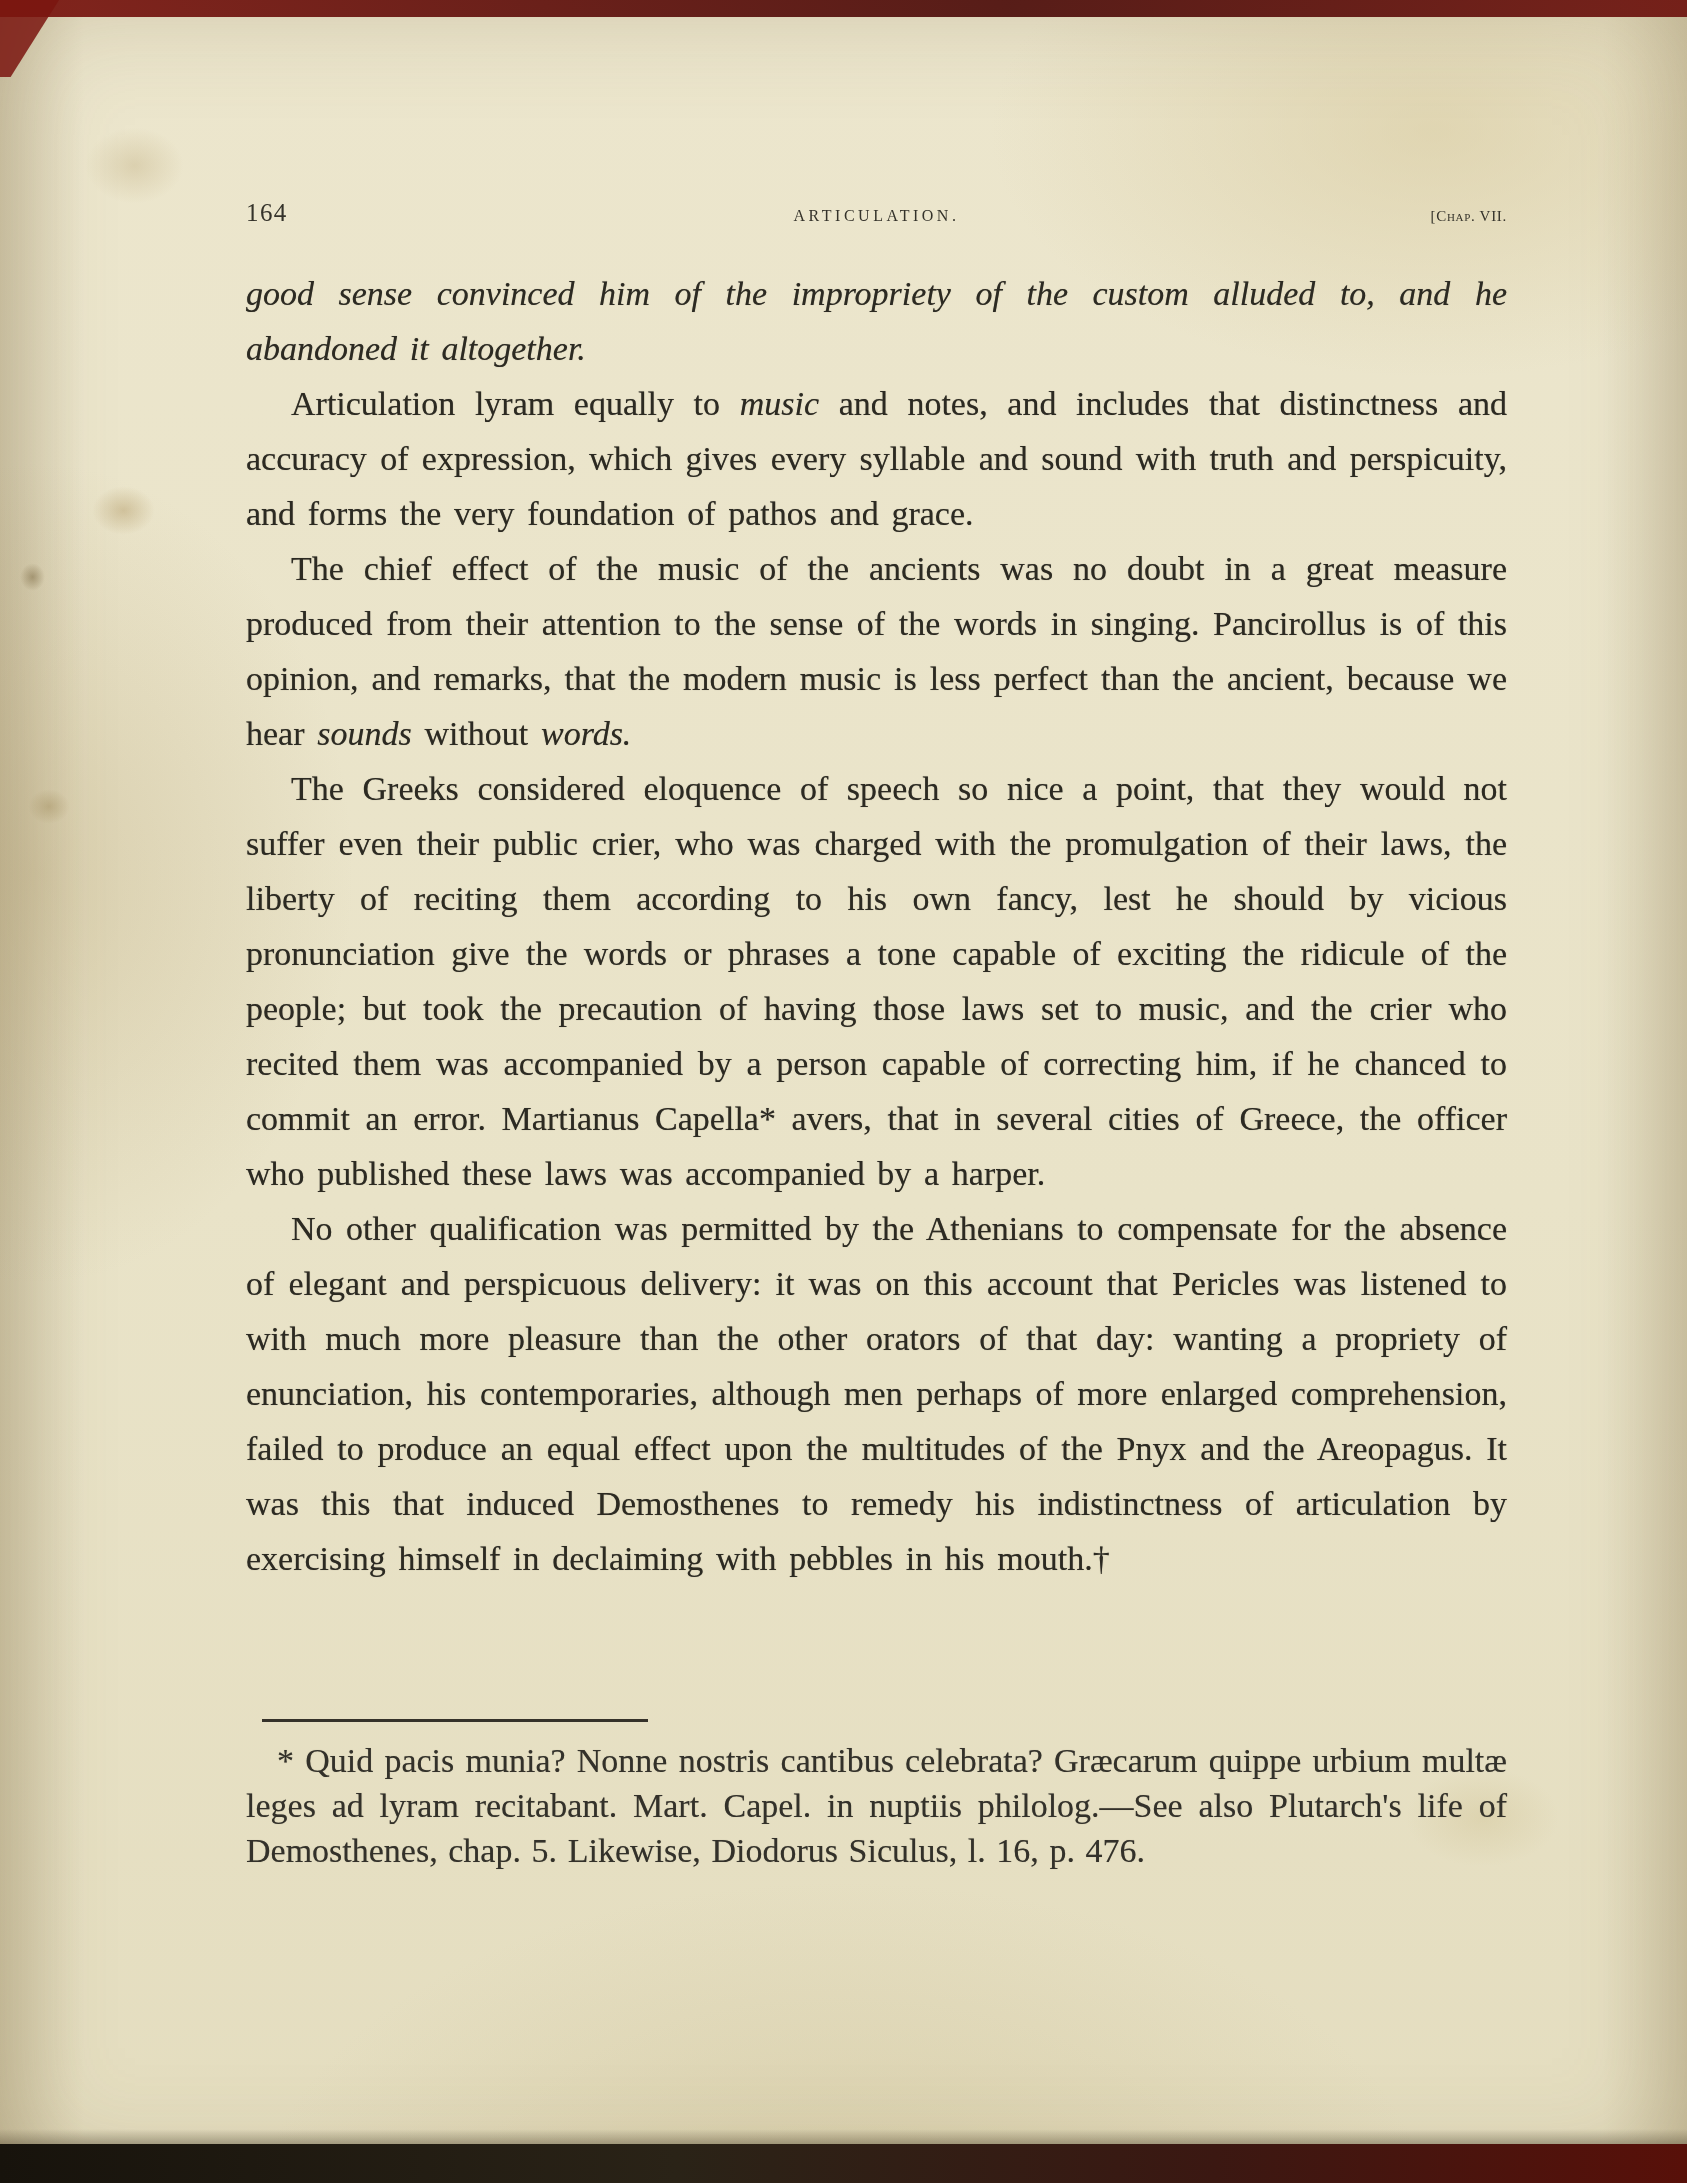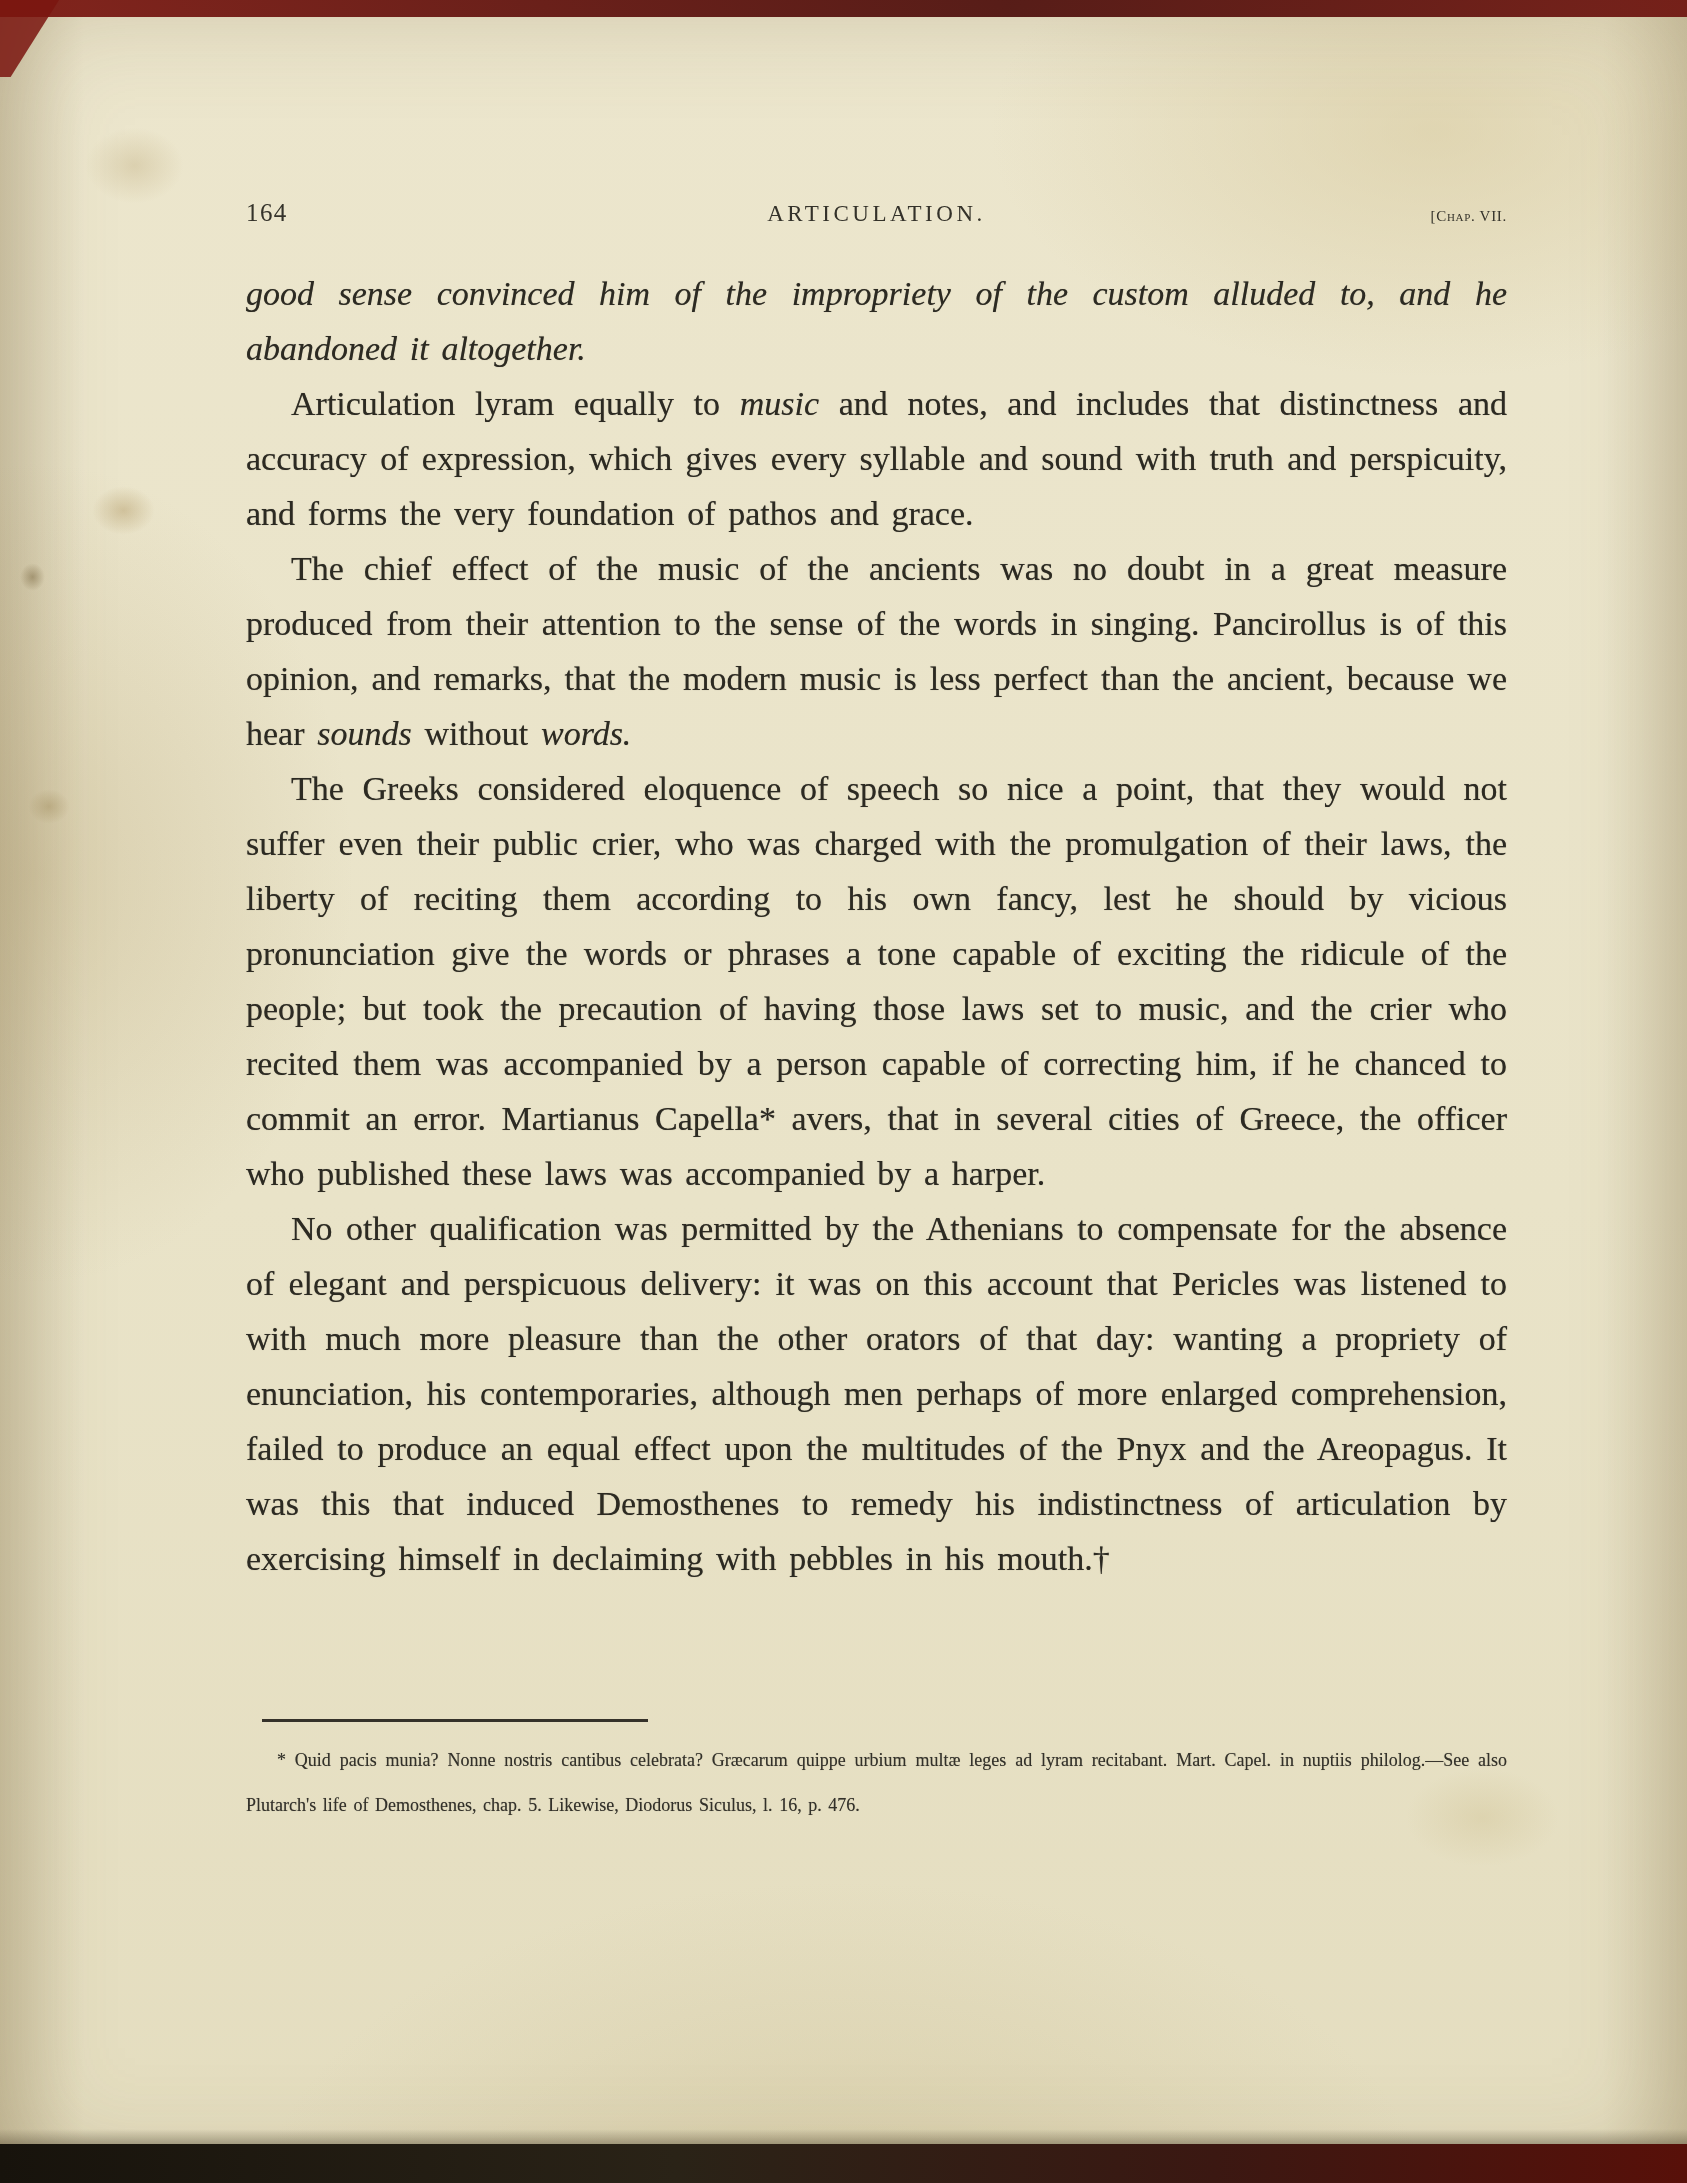--- a/index.html
+++ b/index.html
@@ -79,21 +79,21 @@
     top: 199px;
     left: 246px;
     width: 1261px;
     display: grid;
     grid-template-columns: 1fr auto 1fr;
     align-items: baseline;
     font-size: 25px;
     color: #34322a;
   }
   .running-head .page-number { justify-self: start; letter-spacing: 1.4px; }
-  .running-head .running-title { justify-self: center; font-size: 23px; letter-spacing: 3.5px; }
+  .running-head .running-title { justify-self: center; font-size: 16px; letter-spacing: 3.5px; }
   .running-head .chapter-label { justify-self: end; font-size: 15px; font-variant: small-caps; letter-spacing: 0.7px; }
 
   
   .text-block {
     position: absolute;
     top: 266px;
     left: 246px;
     width: 1261px;
     font-size: 34px;
     line-height: 55px;
@@ -112,21 +112,21 @@
     left: 262px;
     width: 386px;
     height: 2.8px;
     background: #35322a;
   }
   .footnotes {
     position: absolute;
     top: 1738px;
     left: 246px;
     width: 1261px;
-    font-size: 18px;
+    font-size: 34px;
     line-height: 45px;
     text-align: justify;
     word-spacing: 2.1px;
     color: #33312a;
     text-shadow: 0 0 0.7px rgba(50,48,40,0.45);
   }
   .footnote { margin: 0 0 7px 0; text-indent: 31px; }
 </style>
 </head>
 <body>

